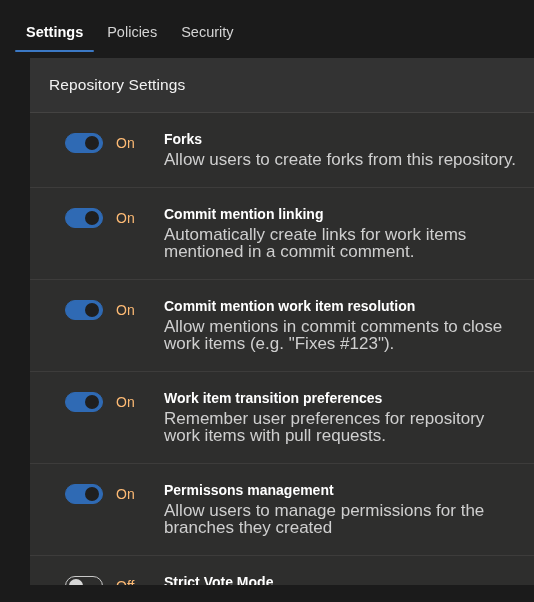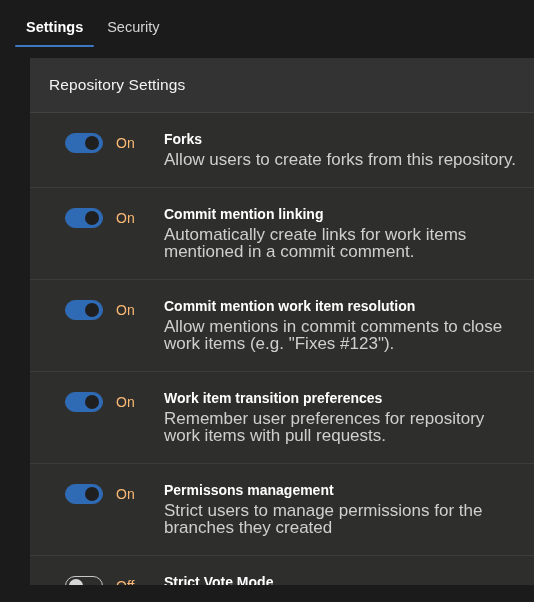--- a/index.html
+++ b/index.html
@@ -13,23 +13,23 @@
   }
 
   
   .tabbar {
     position: absolute;
     top: 0; left: 0;
     width: 534px;
     height: 55px;
     background: #1b1b1b;
     display: flex;
-    align-items: center;
+    align-items: flex-start;
     padding-left: 14px;
-    padding-top: 9px;
+    padding-top: 22px;
   }
   .tab {
     position: relative;
     padding: 0 12px 10px 12px;
     font-size: 14.5px;
     color: #d4d4d4;
     line-height: 20px;
     cursor: pointer;
     white-space: nowrap;
   }
@@ -152,20 +152,21 @@
     font-size: 17px;
     color: #cfcfcf;
     line-height: 17.5px;
   }
 </style>
 </head>
 <body>
 
 <div class="tabbar" id="tabbar">
     <div class="tab active"><span>Settings</span><span class="tab-underline"></span></div>
+    <div class="tab"><span>Policies</span></div>
     <div class="tab"><span>Security</span></div>
   </div>
 
 <div class="panel">
   <div class="panel-header">
     <div class="panel-header-title">Repository Settings</div>
   </div>
   <div class="rows" id="rows">
       <div class="row">
         <div class="row-control">
@@ -217,21 +218,21 @@
       </div>
       <div class="row">
         <div class="row-control">
           <div class="toggle on">
             <div class="knob"></div>
           </div>
           <div class="toggle-label">On</div>
         </div>
         <div class="row-text">
           <div class="setting-title">Permissons management</div>
-          <div class="setting-desc">Strict users to manage permissions for the branches they created</div>
+          <div class="setting-desc">Allow users to manage permissions for the branches they created</div>
         </div>
       </div>
       <div class="row">
         <div class="row-control">
           <div class="toggle off">
             <div class="knob"></div>
           </div>
           <div class="toggle-label">Off</div>
         </div>
         <div class="row-text">

